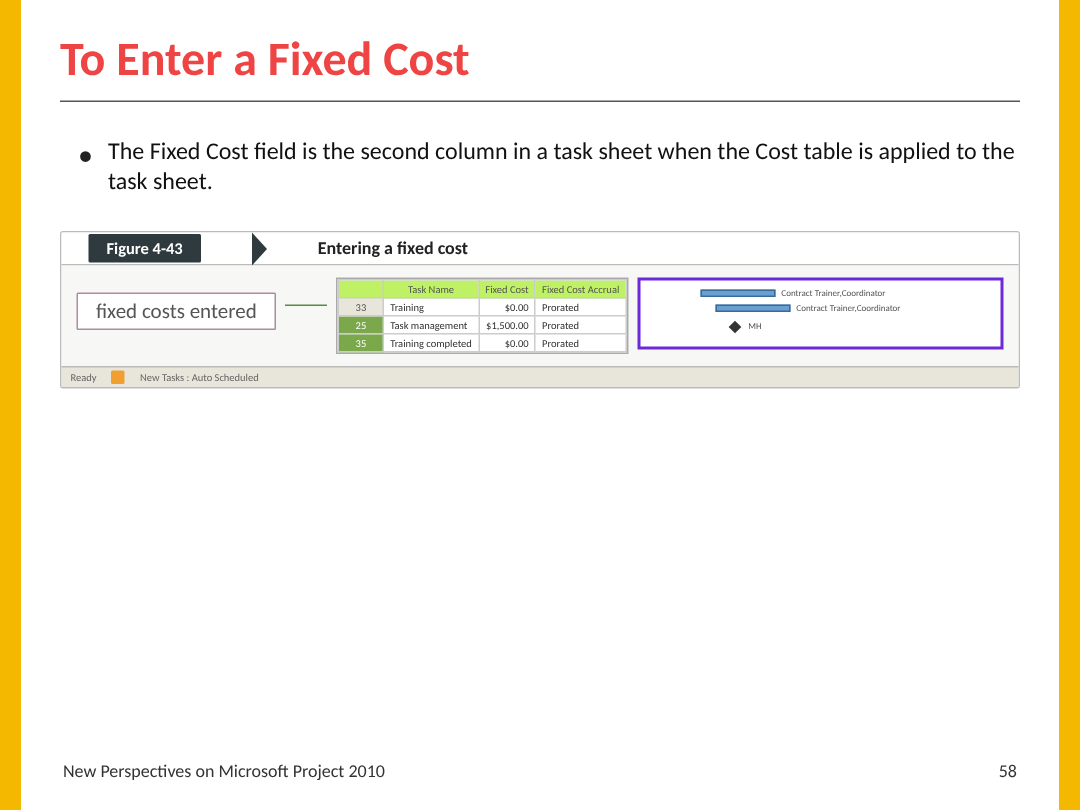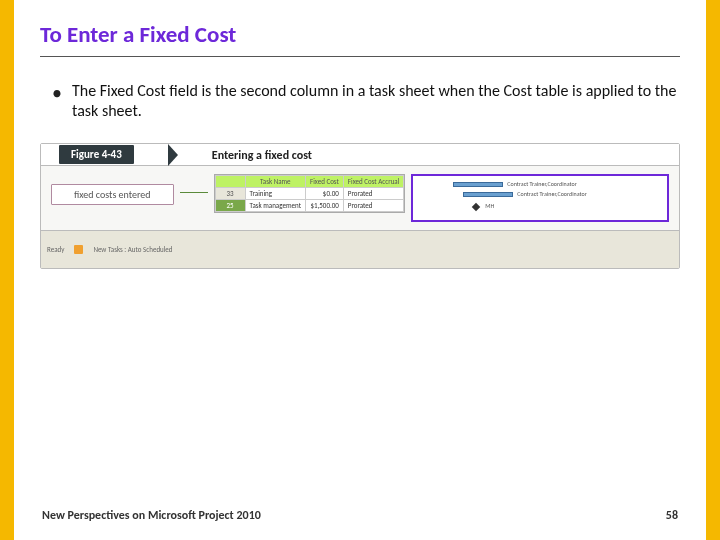--- a/index.html
+++ b/index.html
@@ -21,23 +21,23 @@
     position: absolute;
     right: 0; top: 0;
     width: 14px; height: 540px;
     background: #f5b800;
   }
   .content {
     position: absolute;
     left: 40px; right: 40px; top: 20px; bottom: 20px;
   }
   .title {
-    font-size: 23px;
+    font-size: 32px;
     font-weight: 700;
-    color: #6d28d9;
+    color: #ef4444;
     padding-bottom: 8px;
     border-bottom: 1.5px solid #555;
     margin-bottom: 24px;
   }
   .bullet-row {
     display: flex;
     margin-left: 12px;
     margin-bottom: 22px;
   }
   .bullet-dot {
@@ -91,23 +91,23 @@
     display: flex;
     padding: 8px 10px;
     background: #f7f7f5;
     align-items: flex-start;
     gap: 6px;
     position: relative;
   }
   .callout-box {
     border: 1px solid #b08aa0;
     background: #fff;
-    font-size: 10px;
-    color: #555;
-    padding: 3px 22px;
+    font-size: 14px;
+    color: #555;
+    padding: 3px 12px;
     border-radius: 1px;
     white-space: nowrap;
     margin-top: 10px;
   }
   .callout-line {
     width: 28px;
     height: 1px;
     background: #5a8a3a;
     margin-top: 18px;
   }
@@ -163,39 +163,39 @@
     position: absolute;
     font-size: 6px;
     color: #555;
     white-space: nowrap;
   }
   .status-bar {
     border-top: 1px solid #bbb;
     background: #e8e6da;
     font-size: 7px;
     color: #666;
-    padding: 14px 6px;
+    padding: 2px 6px;
     display: flex;
     gap: 10px;
     align-items: center;
   }
   .status-bar .icon-box {
     width: 9px; height: 9px;
     background: #f0a030;
     display: inline-block;
     border-radius: 1px;
   }
   .footer {
     position: absolute;
     left: 42px; right: 42px; bottom: 18px;
     display: flex;
     justify-content: space-between;
     font-size: 12px;
     color: #333;
-    font-weight: 700;
+    font-weight: 400;
     gap: 14px;
   }
 </style>
 </head>
 <body>
 
 <div class="left-stripe"></div>
 <div class="right-stripe"></div>
 
 <div class="content">
@@ -229,20 +229,26 @@
           <tr>
             <td class="rownum">33</td>
             <td>Training</td>
             <td class="cost">$0.00</td>
             <td>Prorated</td>
           </tr>
           <tr>
             <td class="rownum hl">25</td>
             <td>Task management</td>
             <td class="cost">$1,500.00</td>
+            <td>Prorated</td>
+          </tr>
+          <tr>
+            <td class="rownum hl">35</td>
+            <td>Training completed</td>
+            <td class="cost">$0.00</td>
             <td>Prorated</td>
           </tr>
         </tbody>
           </table>
       </div>
 
       <div class="gantt">
         <div class="gantt-bar" style="left:40px;top:6px;width:50px;"></div>
         <div class="gantt-txt" style="left:94px;top:4px;">Contract Trainer,Coordinator</div>
         <div class="gantt-bar" style="left:50px;top:16px;width:50px;"></div>

